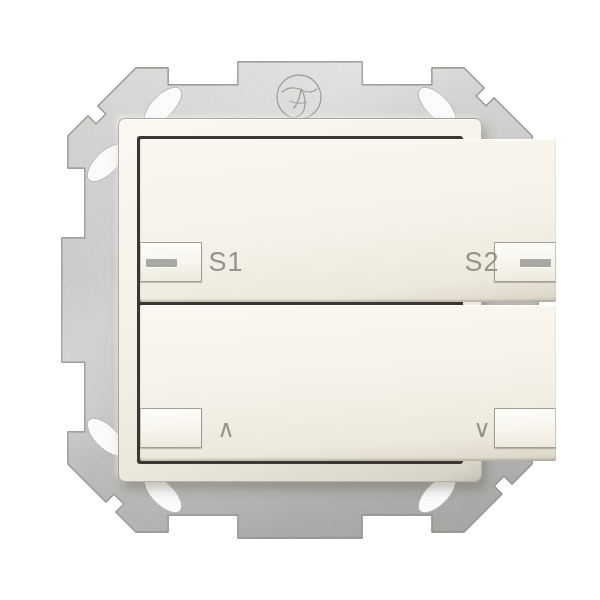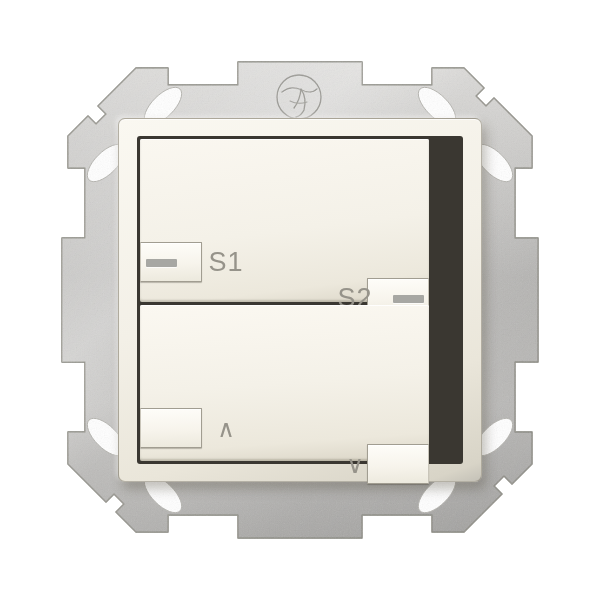--- a/index.html
+++ b/index.html
@@ -16,30 +16,31 @@
     border:1px solid rgba(125,120,105,.55);
     box-shadow:4px 7px 12px rgba(70,64,50,.32), -2px -2px 5px rgba(255,255,255,.55),
                inset 0 1px 0 rgba(255,255,255,.75);
     box-sizing:border-box;
   }
   .inner{
     position:absolute;left:18px;top:17px;width:326px;height:328px;
     background:#3a3731;border-radius:3px;
   }
   .rocker{
-    position:absolute;left:3px;width:289px;border-radius:2px;
+    position:absolute;left:3px;width:380px;border-radius:2px;
     background:linear-gradient(173deg,#faf7f0 0%,#f4f1e8 55%,#ece8dc 85%,#ded9cb 96%,#cfcaba 100%);
     box-shadow:inset 0 1px 0 rgba(255,255,255,.85), inset 0 -2px 2px rgba(95,88,72,.28);
+    padding-left:36px;
   }
   .rocker.top{top:3px;height:163px;}
   .rocker.bottom{top:169px;height:156px;
     background:linear-gradient(176deg,#fbf8f1 0%,#f4f1e8 50%,#ece8dc 84%,#ded9cb 96%,#cfcaba 100%);}
   .zone{position:absolute;top:0;height:100%;width:160px;}
   .zone.left{left:0;}
-  .zone.right{right:0;margin-top:36px;}
+  .zone.right{right:0;}
   .window{
     position:absolute;top:103px;width:62px;height:40px;box-sizing:border-box;
     background:linear-gradient(178deg,#fefdf9 0%,#f7f4ec 55%,#ece9dd 100%);
     border:1px solid #a19d91;border-radius:1px;
     box-shadow:0 1px 1px rgba(60,55,45,.3), inset 0 1px 1px rgba(255,255,255,.9);
   }
   .zone.left  .window{left:0;border-left-color:#c9c5b9;}
   .zone.right .window{right:0;border-right-color:#c9c5b9;}
   .dash{position:absolute;top:16px;width:31px;height:8px;background:var(--indicator_gray,#a7a7a3);
         border-radius:1px;box-shadow:0 1px 0 rgba(255,255,255,.7);}

